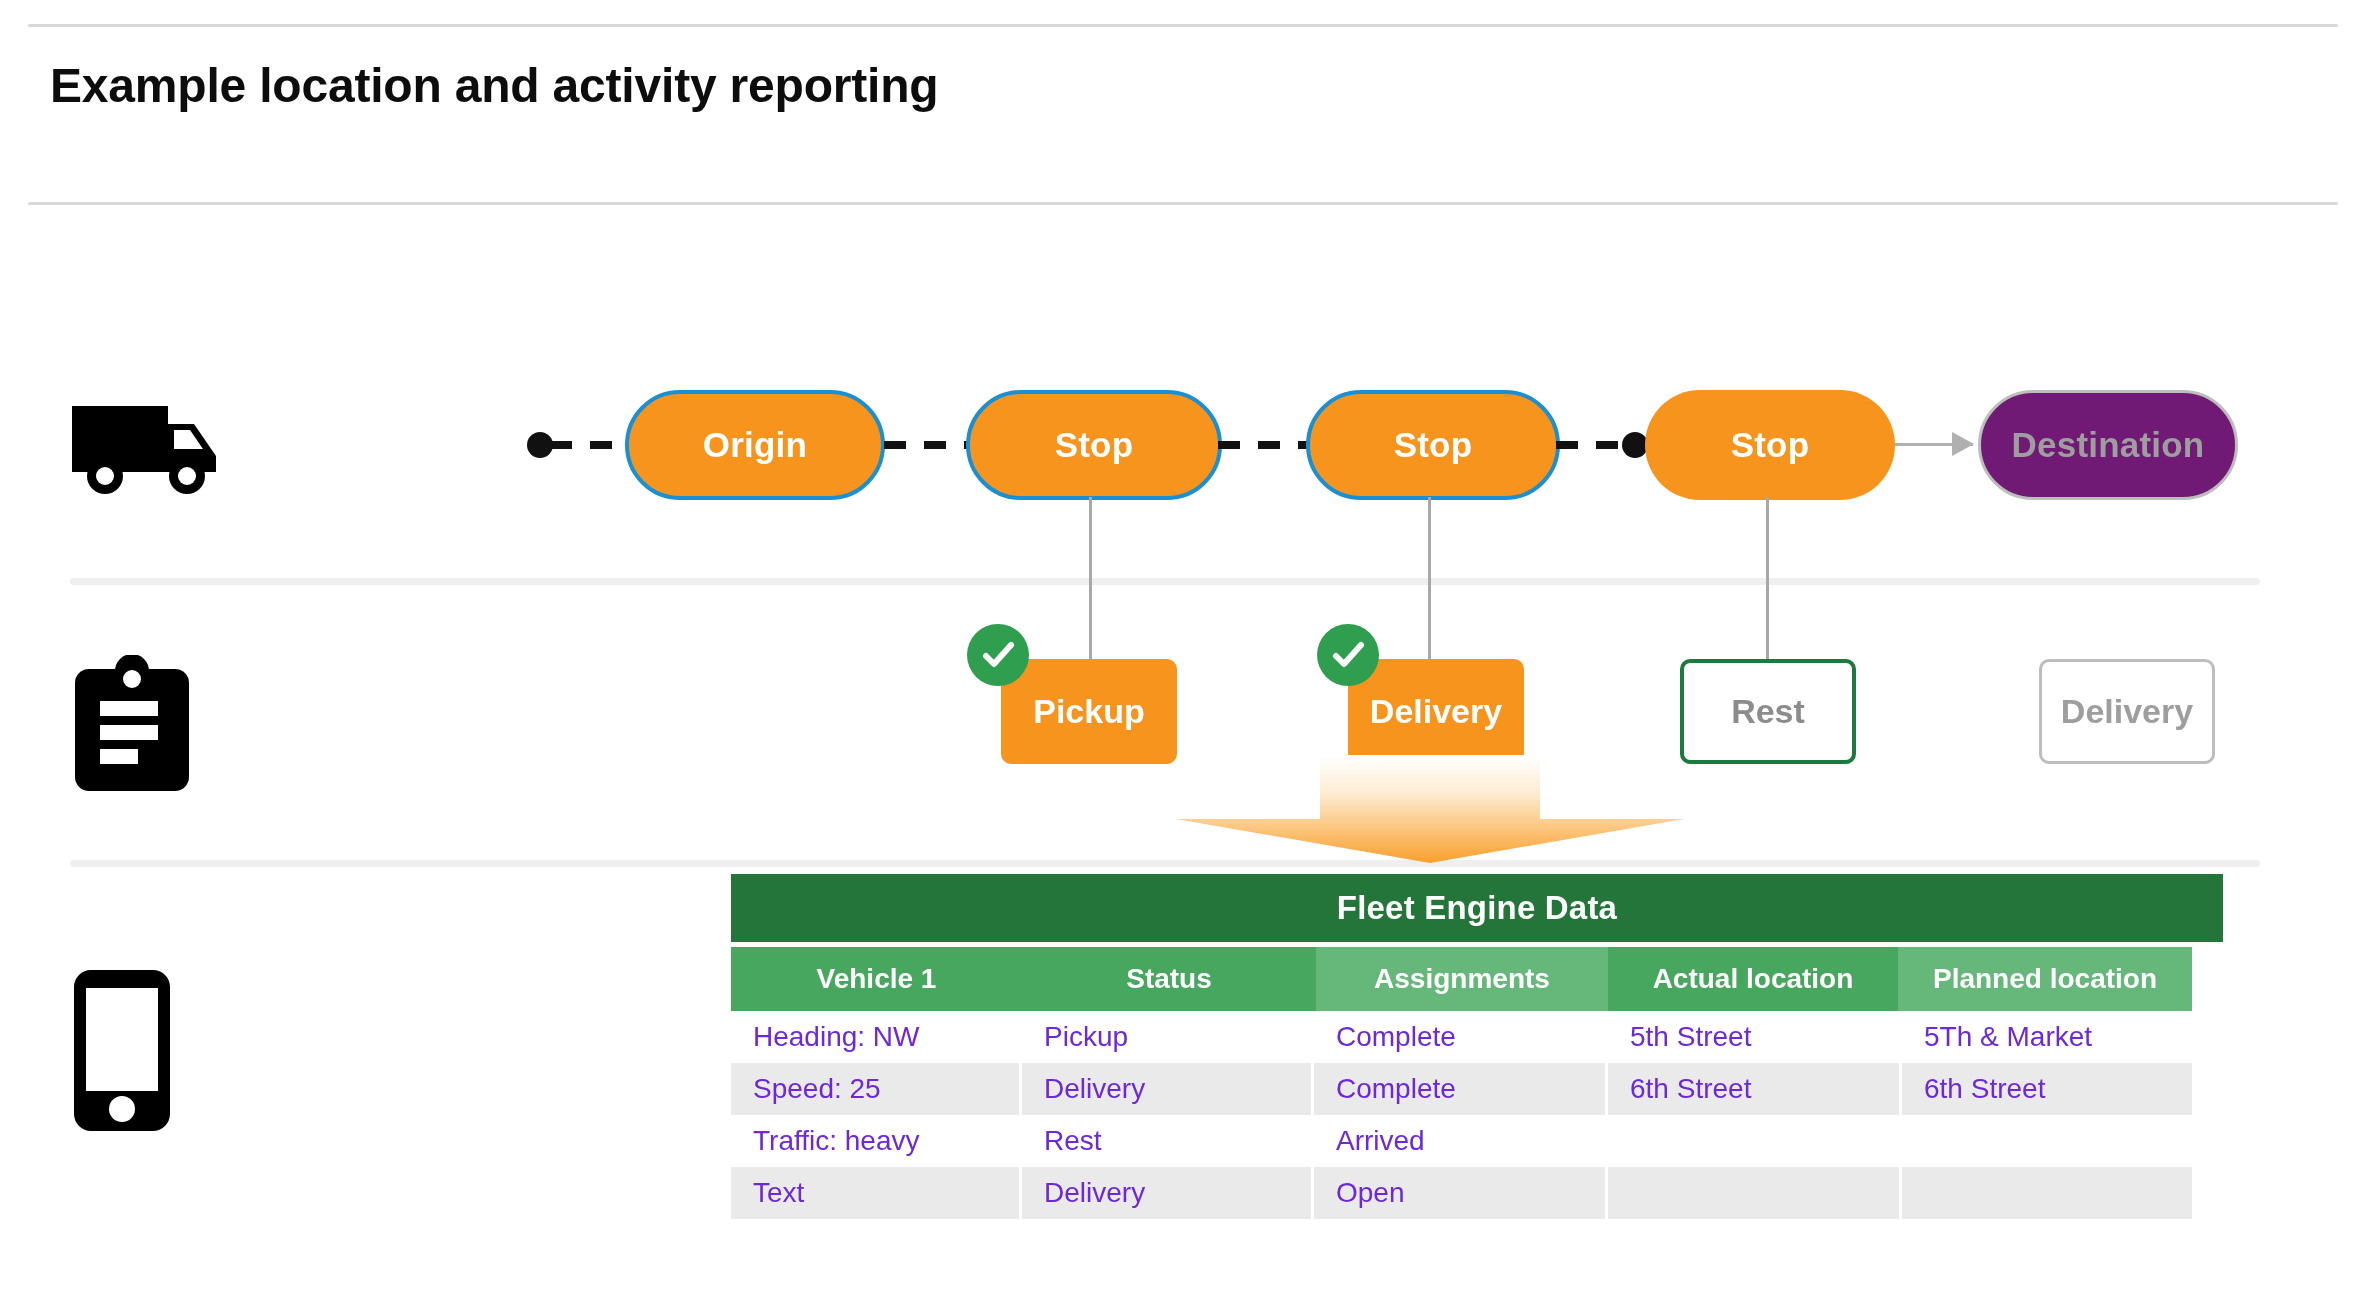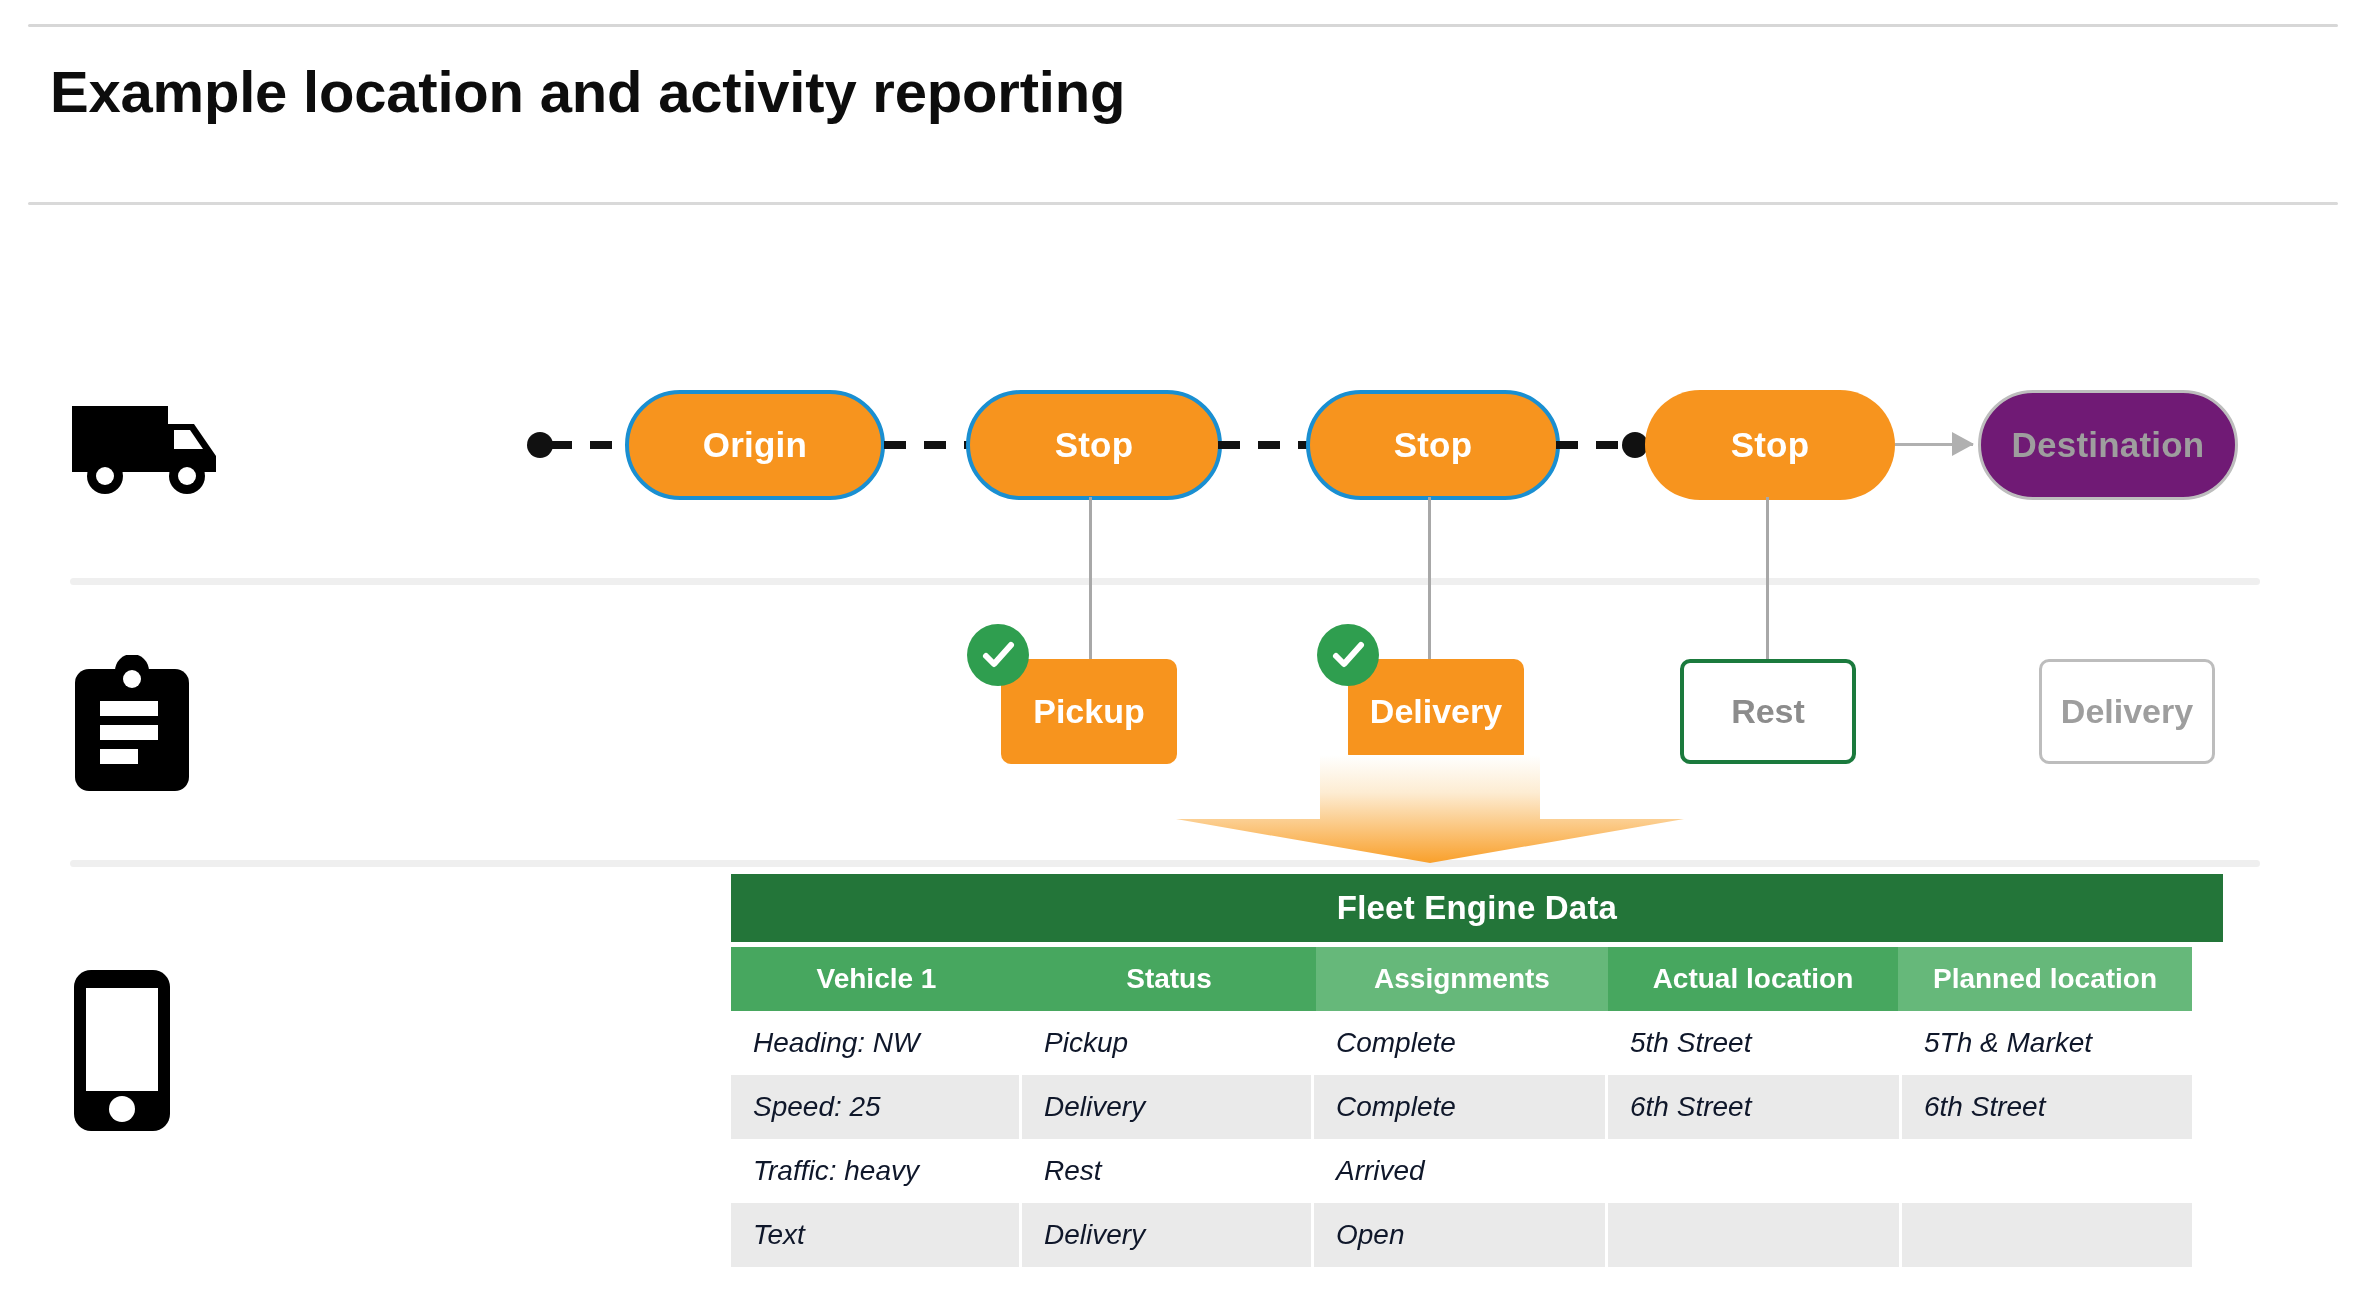--- a/index.html
+++ b/index.html
@@ -9,21 +9,21 @@
     -webkit-font-smoothing:antialiased;overflow:hidden;position:relative;
   }
   .page{position:relative;width:2357px;height:1302px;}
 
   
   .rule-top{position:absolute;left:28px;top:24px;width:2310px;height:3px;background:#d7d7d7;border-radius:2px;}
   .rule-under-title{position:absolute;left:28px;top:202px;width:2310px;height:3px;background:#d9d9d9;border-radius:2px;}
 
   .page-title{
     position:absolute;left:50px;top:58px;
-    font-size:58px;font-weight:700;color:#0d0d0d;letter-spacing:-0.2px;white-space:nowrap;
+    font-size:48px;font-weight:700;color:#0d0d0d;letter-spacing:-0.2px;white-space:nowrap;
   }
 
   
   .divider{position:absolute;height:7px;background:#efefef;border-radius:4px;}
   .divider.d1{left:70px;top:578px;width:2190px;}
   .divider.d2{left:70px;top:860px;width:2190px;}
 
   
   .icon-truck{position:absolute;left:70px;top:398px;width:155px;height:100px;}
   .icon-clipboard{position:absolute;left:72px;top:655px;width:120px;height:140px;}
@@ -101,25 +101,24 @@
   .tbl-cols{display:flex;margin-top:5px;}
   .th{
     height:64px;display:flex;align-items:center;justify-content:center;
     color:#ffffff;font-size:28px;font-weight:700;box-sizing:border-box;
   }
   .th.even{background:#47a75f;}
   .th.odd{background:#66b87a;}
   .tr{display:flex;}
   .tr.stripe .td{background:#eaeaea;}
   .td{
-    height:64px;display:flex;align-items:center;
+    height:52px;display:flex;align-items:center;
     padding-left:22px;box-sizing:border-box;
-    font-size:28px;color:#0f172a;background:#ffffff;
+    font-size:28px;color:#6d28d9;background:#ffffff;
     border-right:3px solid #ffffff;
-    font-style:italic;
   }
   .td:last-child{border-right:none;}
 
   .w0{width:291px;}
   .w1{width:292px;}
   .w2{width:294px;}
   .w3{width:294px;}
   .w4{width:290px;}
 </style>
 </head>

